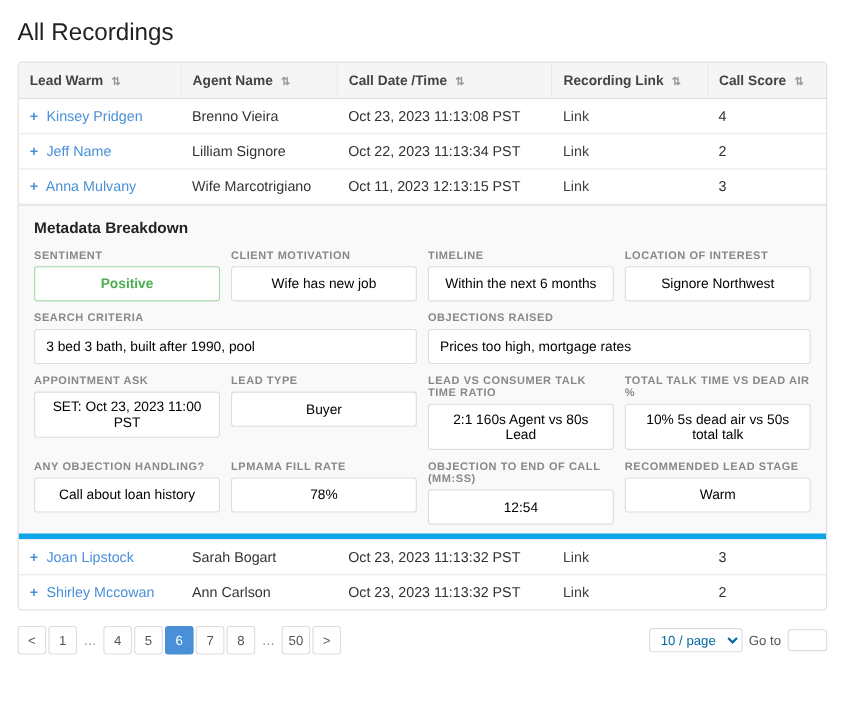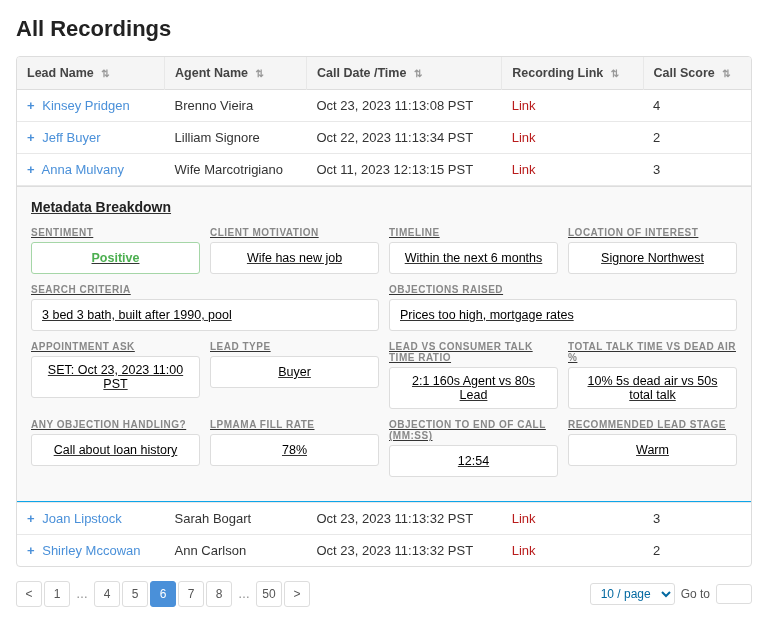--- a/index.html
+++ b/index.html
@@ -7,21 +7,21 @@
       font-family: -apple-system, BlinkMacSystemFont, 'Segoe UI', Arial, sans-serif;
       font-size: 13px;
       background: #fff;
       color: #333;
       padding: 16px;
       width: 768px;
       min-height: 638px;
     }
     h1 {
       font-size: 22px;
-      font-weight: 700;
+      font-weight: 400;
       margin-bottom: 14px;
       color: #222;
     }
     .table-container {
       border: 1px solid #ddd;
       border-radius: 4px;
       overflow: hidden;
     }
     table {
       width: 100%;
@@ -60,35 +60,34 @@
     .lead-name-cell {
       color: #4a90d9;
       white-space: nowrap;
     }
     .plus-icon {
       color: #4a90d9;
       margin-right: 4px;
       font-weight: bold;
     }
     .link-cell a, .link-cell span {
-      color: #b91c1c;
+      color: #404040;
       cursor: pointer;
       text-decoration: none;
     }
     
     .metadata-row td {
       padding: 0;
       background: #f9f9f9;
     }
     .metadata-section {
-      padding: 12px 14px 24px;
+      padding: 12px 14px 8px;
       border-top: 1px solid #ddd;
-      border-bottom: 1px solid #0ea5e9;
+      border-bottom: 5px solid #0ea5e9;
       background: #f9f9f9;
-      text-decoration: underline;
     }
     .metadata-title {
       font-weight: 700;
       font-size: 14px;
       margin-bottom: 12px;
       color: #222;
     }
     .metadata-grid-row {
       display: flex;
       gap: 10px;
@@ -192,21 +191,21 @@
 </head>
 <body>
 
 <h1>All Recordings</h1>
 
 <div class="table-container">
   <table>
     <thead>
       <tr>
         <th>
-          <span>Lead Name</span>
+          <span>Lead Warm</span>
           <span class="sort-icon">⇅</span>
         </th>
         <th>
           <span>Agent Name</span>
           <span class="sort-icon">⇅</span>
         </th>
         <th>
           <span>Call Date /Time</span>
           <span class="sort-icon">⇅</span>
         </th>
@@ -231,21 +230,21 @@
         <td>Oct 23, 2023  11:13:08 PST</td>
         <td class="link-cell">
           <span>Link</span>
         </td>
         <td>4</td>
       </tr>
 
       <tr>
         <td class="lead-name-cell">
           <span class="plus-icon">+</span>
-          <span>Jeff Buyer</span>
+          <span>Jeff Name</span>
         </td>
         <td>Lilliam Signore</td>
         <td>Oct 22, 2023  11:13:34 PST</td>
         <td class="link-cell">
           <span>Link</span>
         </td>
         <td>2</td>
       </tr>
 
       <tr>

